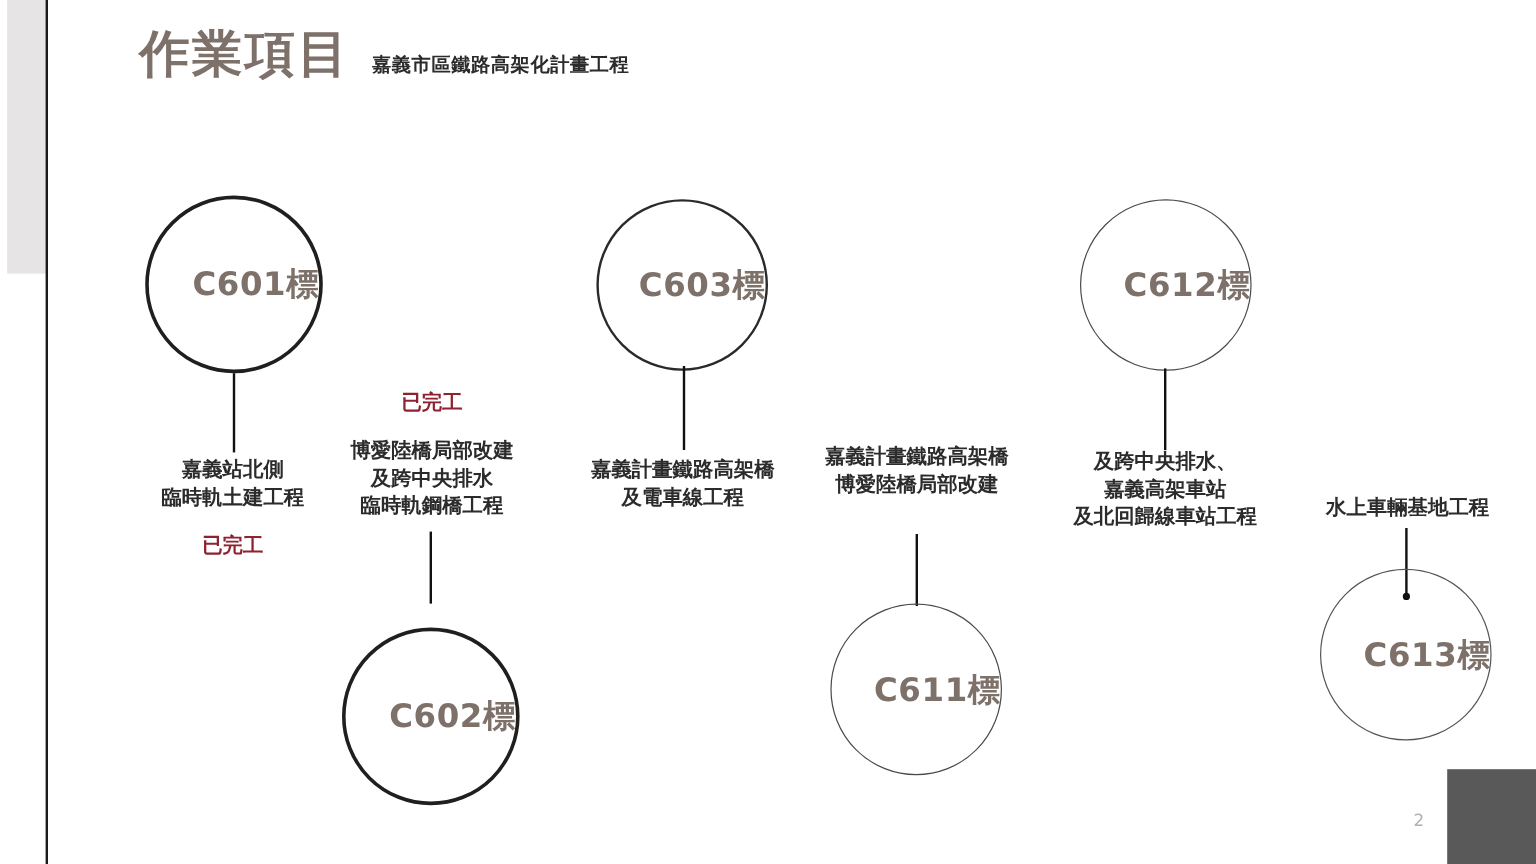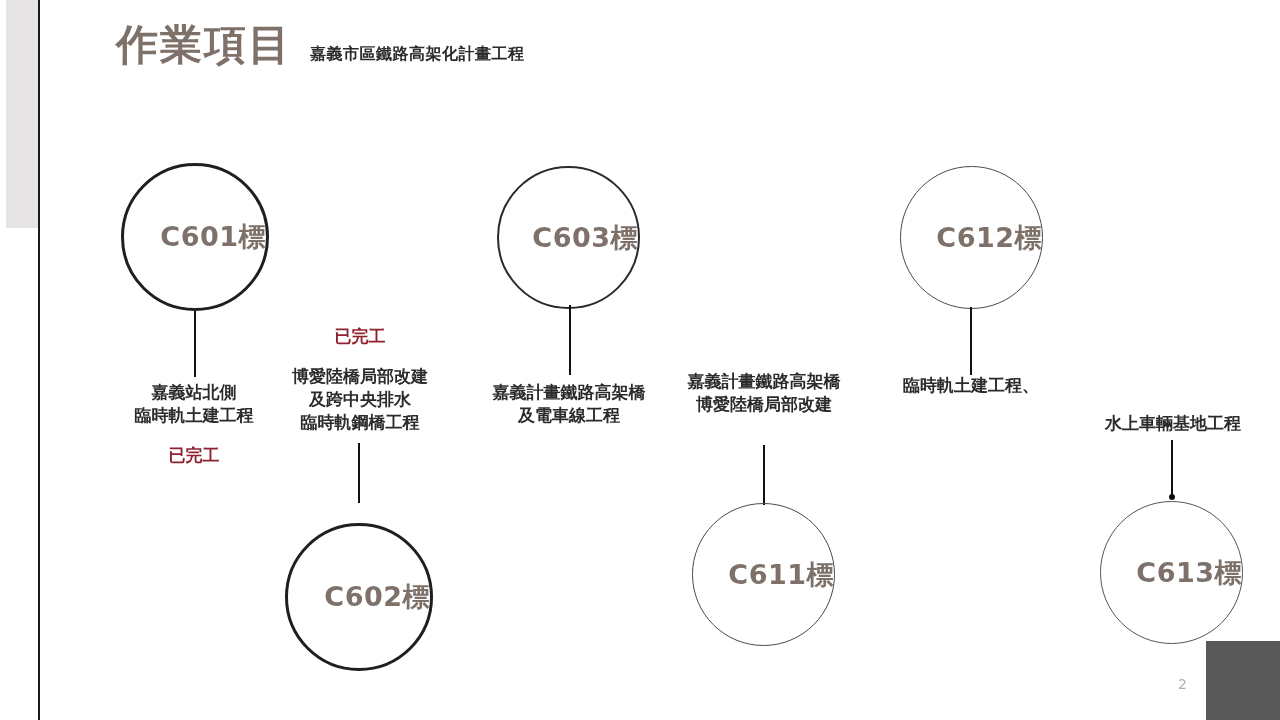--- a/index.html
+++ b/index.html
@@ -204,30 +204,32 @@
       <span class="circle-label">C611標</span>
     </div>
   </div>
 
   <div class="node">
     <div class="circle stroke-light" style="left:900px; top:166px; width:143px; height:143px;">
       <span class="circle-label">C612標</span>
     </div>
     <div class="connector" style="left:970px; top:307px; height:68px;"></div>
     <div class="caption" style="left:875px; top:374px; width:192px;">
-      <div>臨時軌土建工程、</div>
+      <div>及跨中央排水、</div>
+      <div>嘉義高架車站</div>
+      <div>及北回歸線車站工程</div>
     </div>
   </div>
 
   <div class="node">
     <div class="caption" style="left:1073px; top:412px; width:200px;">
       <div>水上車輛基地工程</div>
     </div>
     <div class="connector" style="left:1171px; top:440px; height:58px;"></div>
     <div class="connector-dot" style="left:1169px; top:494px;"></div>
-    <div class="circle stroke-hair" style="left:1100px; top:501px; width:143px; height:143px;">
+    <div class="circle stroke-hair" style="left:1100px; top:474px; width:143px; height:143px;">
       <span class="circle-label">C613標</span>
     </div>
   </div>
 
   <div class="page-number">2</div>
 
 </div>
 
 </body></html>

